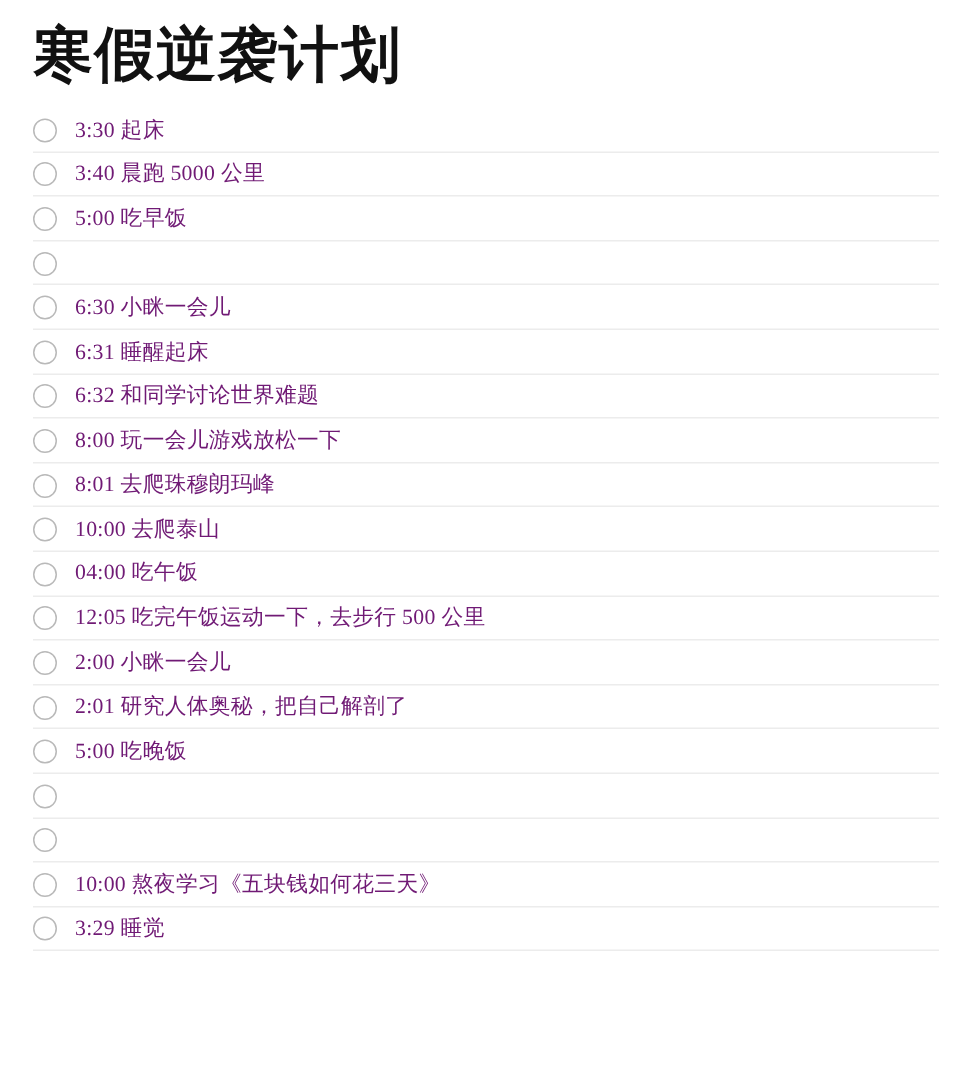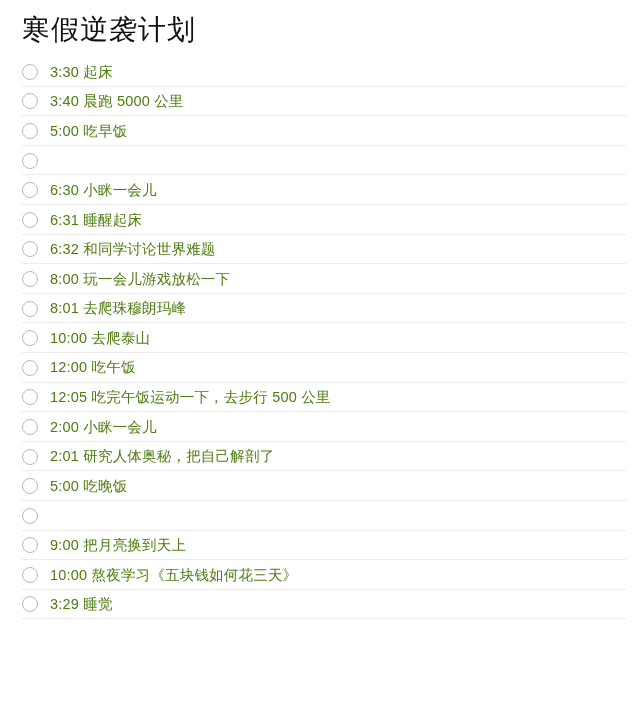--- a/index.html
+++ b/index.html
@@ -16,22 +16,22 @@
     overflow: hidden;
   }
   .page {
     width: 640px;
     height: 722px;
     background: #ffffff;
     padding: 0;
     position: relative;
   }
   .title {
-    font-size: 28px;
-    font-weight: 400;
+    font-size: 40px;
+    font-weight: 700;
     letter-spacing: 1px;
     color: #111111;
     padding: 12px 0 10px 22px;
     line-height: 1.25;
     white-space: nowrap;
   }
   .list {
     margin: 0;
     padding: 0;
     list-style: none;
@@ -56,24 +56,25 @@
     width: 16px;
     height: 16px;
     min-width: 16px;
     border: 1.4px solid #b9b9b9;
     border-radius: 50%;
     background: #ffffff;
     margin-right: 12px;
   }
   .text {
     font-size: 14.5px;
-    color: #4d7c0f;
+    color: #701a75;
     line-height: 1;
     white-space: nowrap;
     letter-spacing: 0.2px;
+    font-family: Liberation Serif, serif;
   }
 </style>
 </head>
 <body>
 
 <div class="page">
   <div class="title">寒假逆袭计划</div>
   <ul class="list">
     <li class="row">
       <span class="checkbox"></span>
@@ -109,21 +110,21 @@
     <li class="row">
       <span class="checkbox"></span>
       <span class="text">8:01 去爬珠穆朗玛峰</span>
     </li>
     <li class="row">
       <span class="checkbox"></span>
       <span class="text">10:00 去爬泰山</span>
     </li>
     <li class="row">
       <span class="checkbox"></span>
-      <span class="text">12:00 吃午饭</span>
+      <span class="text">04:00 吃午饭</span>
     </li>
     <li class="row">
       <span class="checkbox"></span>
       <span class="text">12:05 吃完午饭运动一下，去步行 500 公里</span>
     </li>
     <li class="row">
       <span class="checkbox"></span>
       <span class="text">2:00 小眯一会儿</span>
     </li>
     <li class="row">
@@ -132,21 +133,20 @@
     </li>
     <li class="row">
       <span class="checkbox"></span>
       <span class="text">5:00 吃晚饭</span>
     </li>
     <li class="row">
       <span class="checkbox"></span>
     </li>
     <li class="row">
       <span class="checkbox"></span>
-      <span class="text">9:00 把月亮换到天上</span>
     </li>
     <li class="row">
       <span class="checkbox"></span>
       <span class="text">10:00 熬夜学习《五块钱如何花三天》</span>
     </li>
     <li class="row">
       <span class="checkbox"></span>
       <span class="text">3:29 睡觉</span>
     </li>
   </ul>

